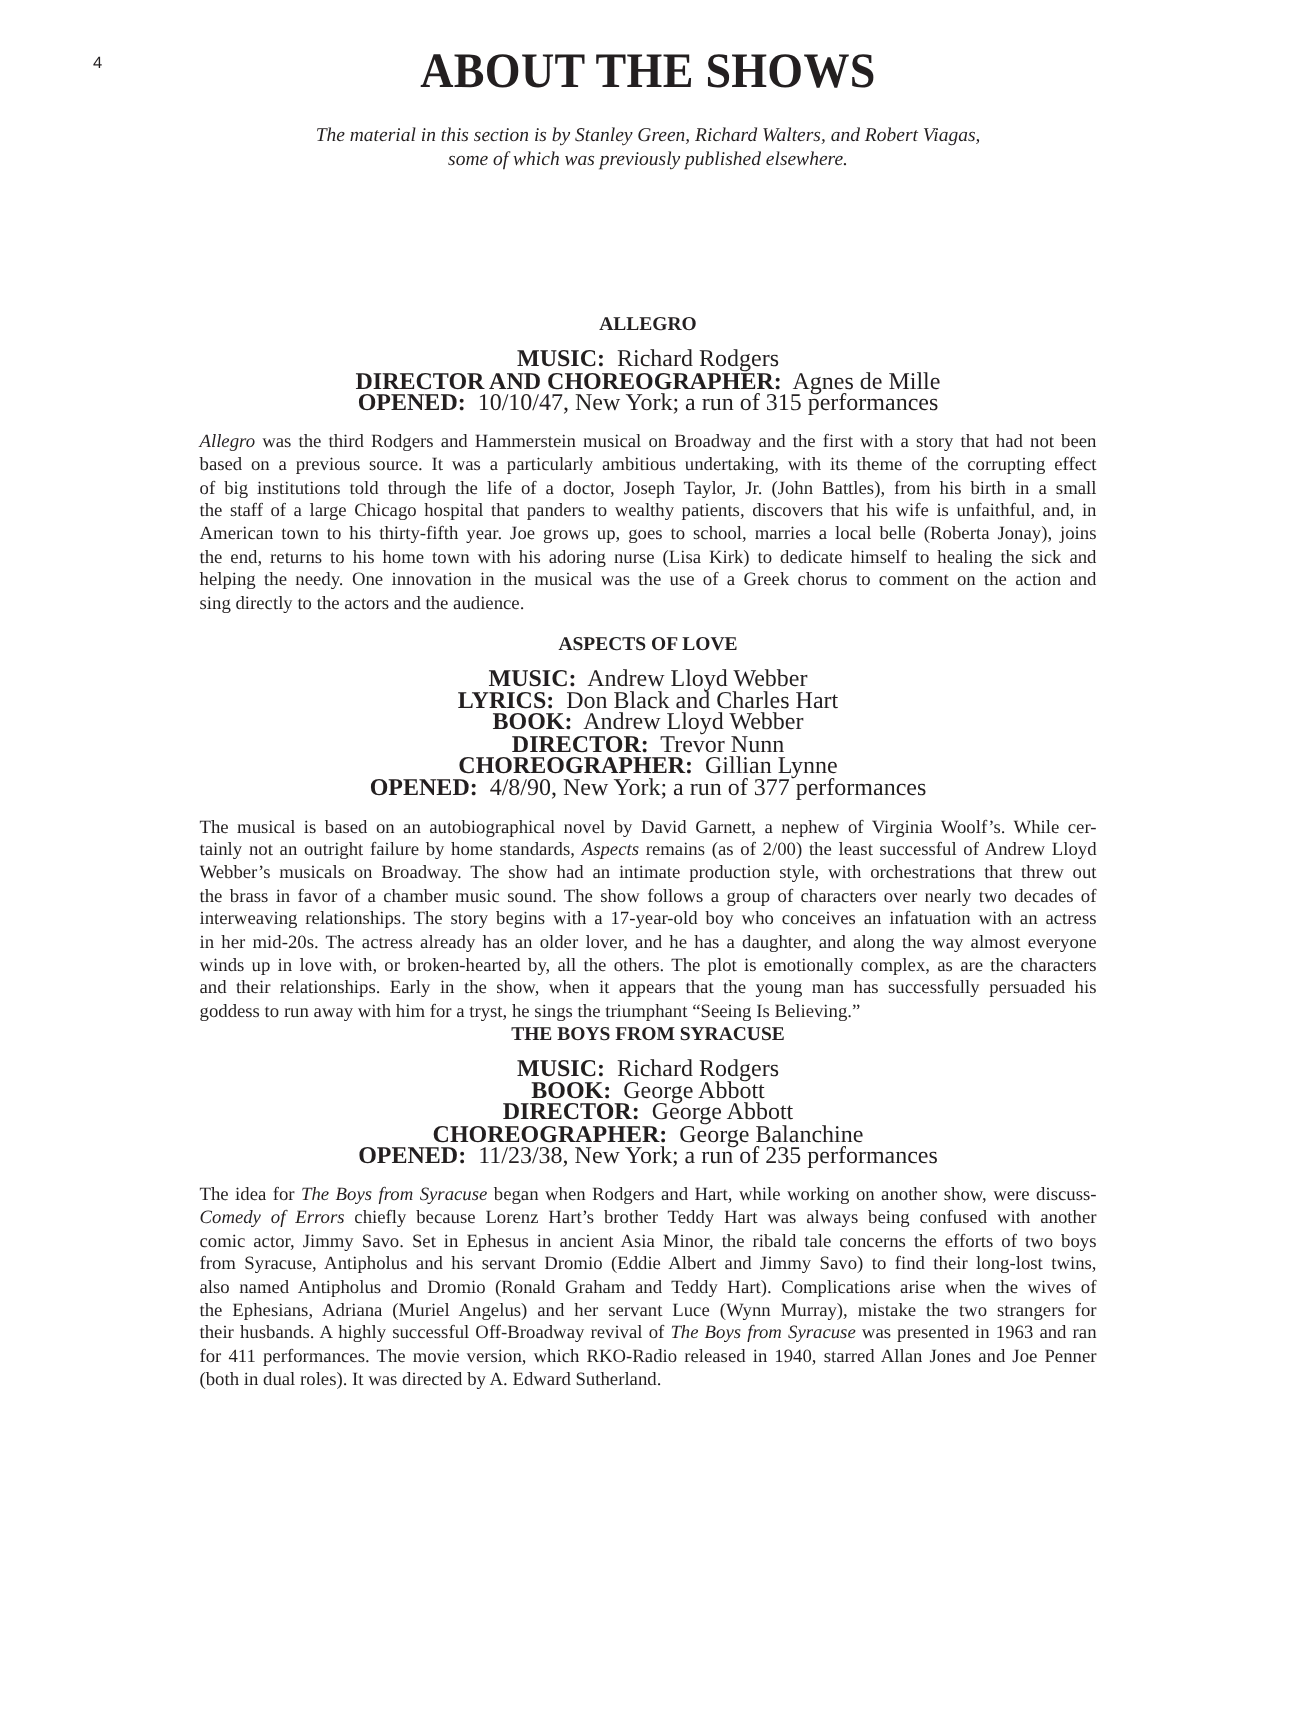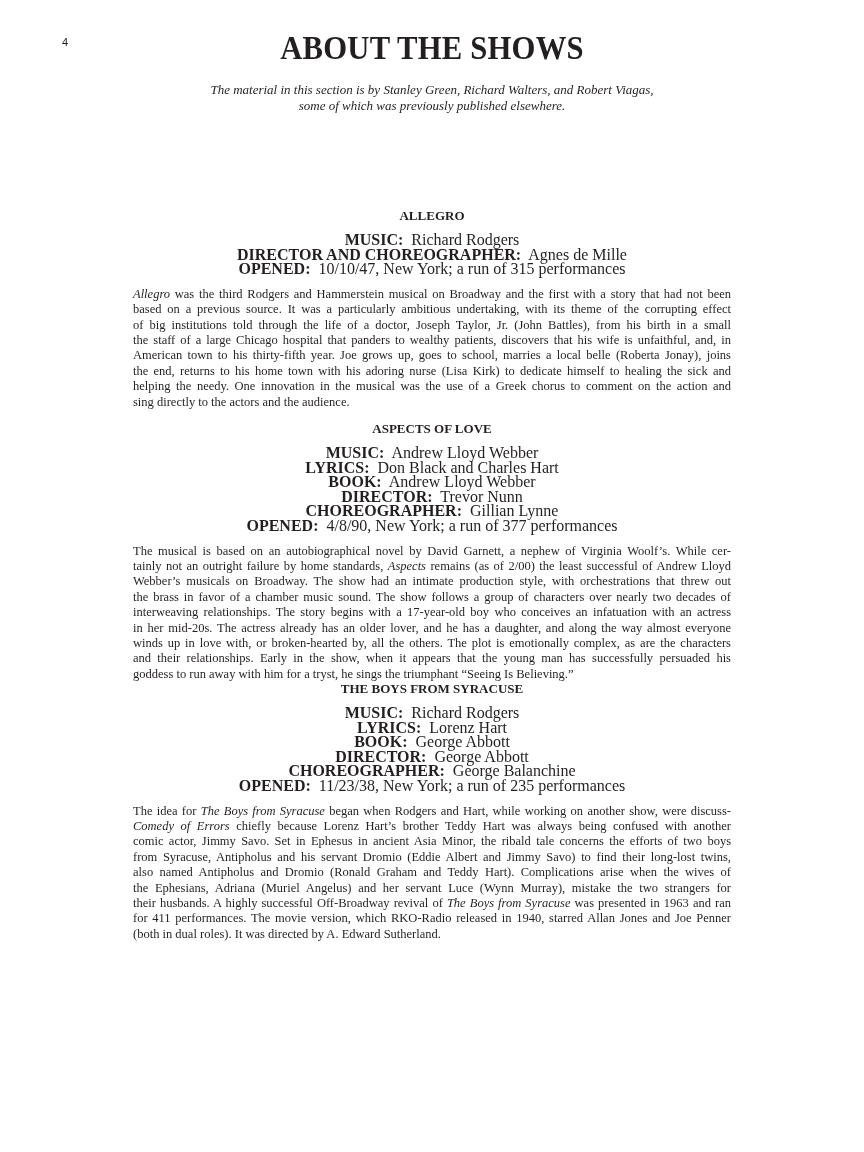--- a/index.html
+++ b/index.html
@@ -84,21 +84,20 @@
       <span class="body-line"><span>winds up in love with, or broken-hearted by, all the others. The plot is emotionally complex, as are the characters</span></span>
       <span class="body-line"><span>and their relationships. Early in the show, when it appears that the young man has successfully persuaded his</span></span>
       <span class="body-line last"><span>goddess to run away with him for a tryst, he sings the triumphant “Seeing Is Believing.”</span></span>
     </div>
 </div>
 
 <div class="section" style="top:681px;">
   <div class="show-title">THE BOYS FROM SYRACUSE</div>
   <div class="credits">
       <div class="credit-row"><span class="credit-label">MUSIC:</span>&nbsp; <span class="credit-value">Richard Rodgers</span></div>
-      <div class="credit-row"><span class="credit-label">LYRICS:</span>&nbsp; <span class="credit-value">Lorenz Hart</span></div>
       <div class="credit-row"><span class="credit-label">BOOK:</span>&nbsp; <span class="credit-value">George Abbott</span></div>
       <div class="credit-row"><span class="credit-label">DIRECTOR:</span>&nbsp; <span class="credit-value">George Abbott</span></div>
       <div class="credit-row"><span class="credit-label">CHOREOGRAPHER:</span>&nbsp; <span class="credit-value">George Balanchine</span></div>
       <div class="credit-row"><span class="credit-label">OPENED:</span>&nbsp; <span class="credit-value">11/23/38, New York; a run of 235 performances</span></div>
     </div>
   <div class="body-text">
       <span class="body-line"><span>The idea for </span><em>The Boys from Syracuse</em><span> began when Rodgers and Hart, while working on another show, were discuss-</span></span>
       <span class="body-line"><em>Comedy of Errors</em><span> chiefly because Lorenz Hart’s brother Teddy Hart was always being confused with another</span></span>
       <span class="body-line"><span>comic actor, Jimmy Savo. Set in Ephesus in ancient Asia Minor, the ribald tale concerns the efforts of two boys</span></span>
       <span class="body-line"><span>from Syracuse, Antipholus and his servant Dromio (Eddie Albert and Jimmy Savo) to find their long-lost twins,</span></span>

